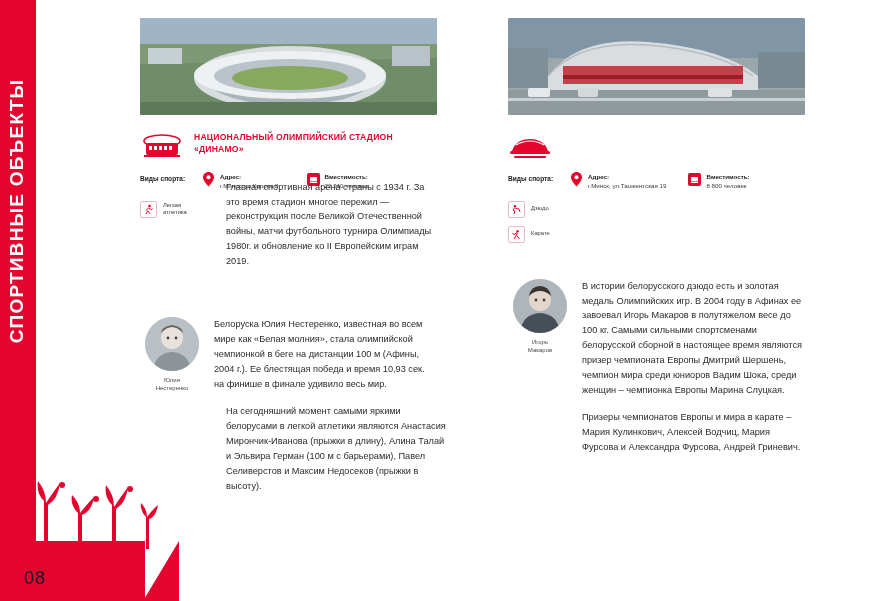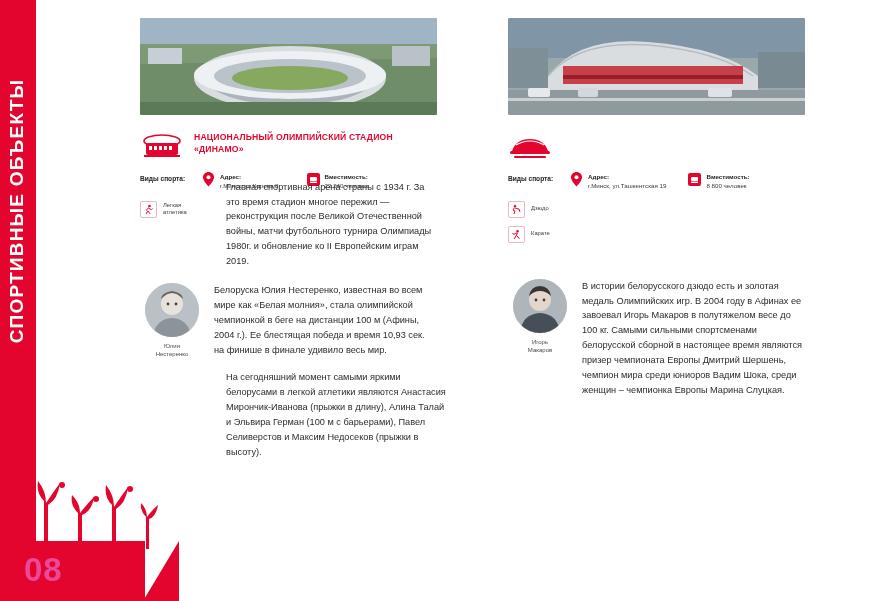--- a/index.html
+++ b/index.html
@@ -55,23 +55,23 @@
     position: absolute;
     right: -34px; bottom: 0;
     width: 0; height: 0;
     border-style: solid;
     border-width: 0 0 60px 36px;
     border-color: transparent transparent #e3052e transparent;
   }
   .page-number {
     position: absolute;
     left: 24px; bottom: 12px;
-    color: #ec4899;
-    font-size: 33px;
-    font-weight: bold;
+    color: #0f172a;
+    font-size: 18px;
+    font-weight: normal;
     letter-spacing: 1px;
     z-index: 4;
   }
   
   .ornament {
     position: absolute;
     left: 0; bottom: 52px;
     width: 180px; height: 78px;
     z-index: 2;
   }
@@ -281,21 +281,21 @@
           </svg>
         </div>
         <div class="sport-name">Легкая<br>атлетика</div>
       </div>
     </div>
 
     <div class="body-text text-left-indent" style="margin-top:-46px;">
       <p>Главная спортивная арена страны с 1934 г. За это время стадион многое пережил — реконструкция после Великой Отечественной войны, матчи футбольного турнира Олимпиады 1980г. и обновление ко II Европейским играм 2019.</p>
     </div>
 
-    <div class="person" style="margin-top:14px;">
+    <div class="person" style="margin-top:48px;">
       <div class="person-av">
         <div class="avatar">
           <svg width="54" height="54" viewBox="0 0 54 54">
             <rect width="54" height="54" fill="#b9c1c6"></rect>
             <circle cx="27" cy="21" r="11" fill="#e8e2dd"></circle>
             <path d="M16 16 Q27 4 38 16 Q38 10 27 8 Q16 10 16 16Z" fill="#6b6156"></path>
             <path d="M8 54 Q10 36 27 35 Q44 36 46 54Z" fill="#8d9499"></path>
             <circle cx="23" cy="21" r="1.4" fill="#4a4037"></circle>
             <circle cx="31" cy="21" r="1.4" fill="#4a4037"></circle>
           </svg>
@@ -410,20 +410,23 @@
             <circle cx="31" cy="21" r="1.4" fill="#443b33"></circle>
           </svg>
         </div>
         <div class="person-name">Игорь<br>Макаров</div>
       </div>
       <div class="person-body body-text">
         <p>В истории белорусского дзюдо есть и золотая медаль Олимпийских игр. В 2004 году в Афинах ее завоевал Игорь Макаров в полутяжелом весе до 100 кг. Самыми сильными спортсменами белорусской сборной в настоящее время являются призер чемпионата Европы Дмитрий Шершень, чемпион мира среди юниоров Вадим Шока, среди женщин – чемпионка Европы Марина Слуцкая.</p>
       </div>
     </div>
 
+    <div class="body-text plain-block" style="margin-left:74px;width:223px;margin-top:12px;">
+      <p>Призеры чемпионатов Европы и мира в карате – Мария Кулинкович, Алексей Водчиц, Мария Фурсова и Александра Фурсова, Андрей Гриневич.</p>
+    </div>
   </div>
 
   <div class="ornament">
     <svg width="180" height="78" viewBox="0 0 180 78">
       <g fill="#e3052e">
         <path d="M14 78 L14 38 Q8 30 10 20 Q16 28 16 38 Q22 28 28 20 Q28 32 18 40 L18 78Z"></path>
         <path d="M44 78 L44 30 Q36 22 38 10 Q46 20 46 32 Q54 20 60 12 Q58 28 48 34 L48 78Z"></path>
         <path d="M78 78 L78 42 Q70 34 72 24 Q80 32 80 42 Q88 32 94 26 Q92 40 82 44 L82 78Z"></path>
         <path d="M112 78 L112 34 Q104 26 106 14 Q114 24 114 36 Q122 24 128 16 Q126 32 116 38 L116 78Z"></path>
         <path d="M146 78 L146 46 Q140 40 141 32 Q147 38 147 46 Q153 38 158 34 Q156 46 149 48 L149 78Z"></path>

